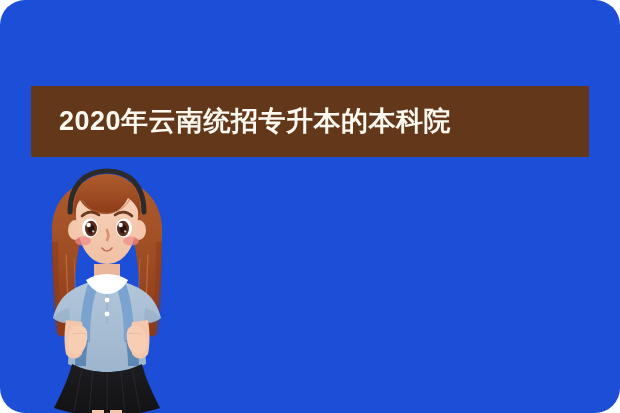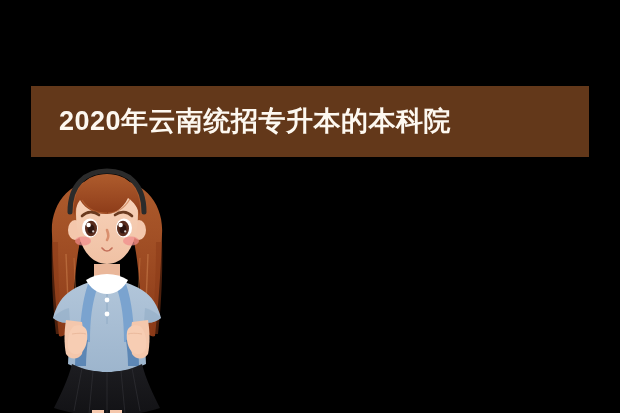--- a/index.html
+++ b/index.html
@@ -9,22 +9,23 @@
   body {
     width: 620px;
     height: 413px;
     overflow: hidden;
     font-family: "Liberation Sans", sans-serif;
   }
   #stage {
     position: relative;
     width: 620px;
     height: 413px;
-    background: #000000;
+    background: #1d4ed8;
     overflow: hidden;
+    border-radius: 25px;
   }
 
   
   #title-banner {
     position: absolute;
     left: 31px;
     top: 86px;
     width: 558px;
     height: 71px;
     background: #63381a;

